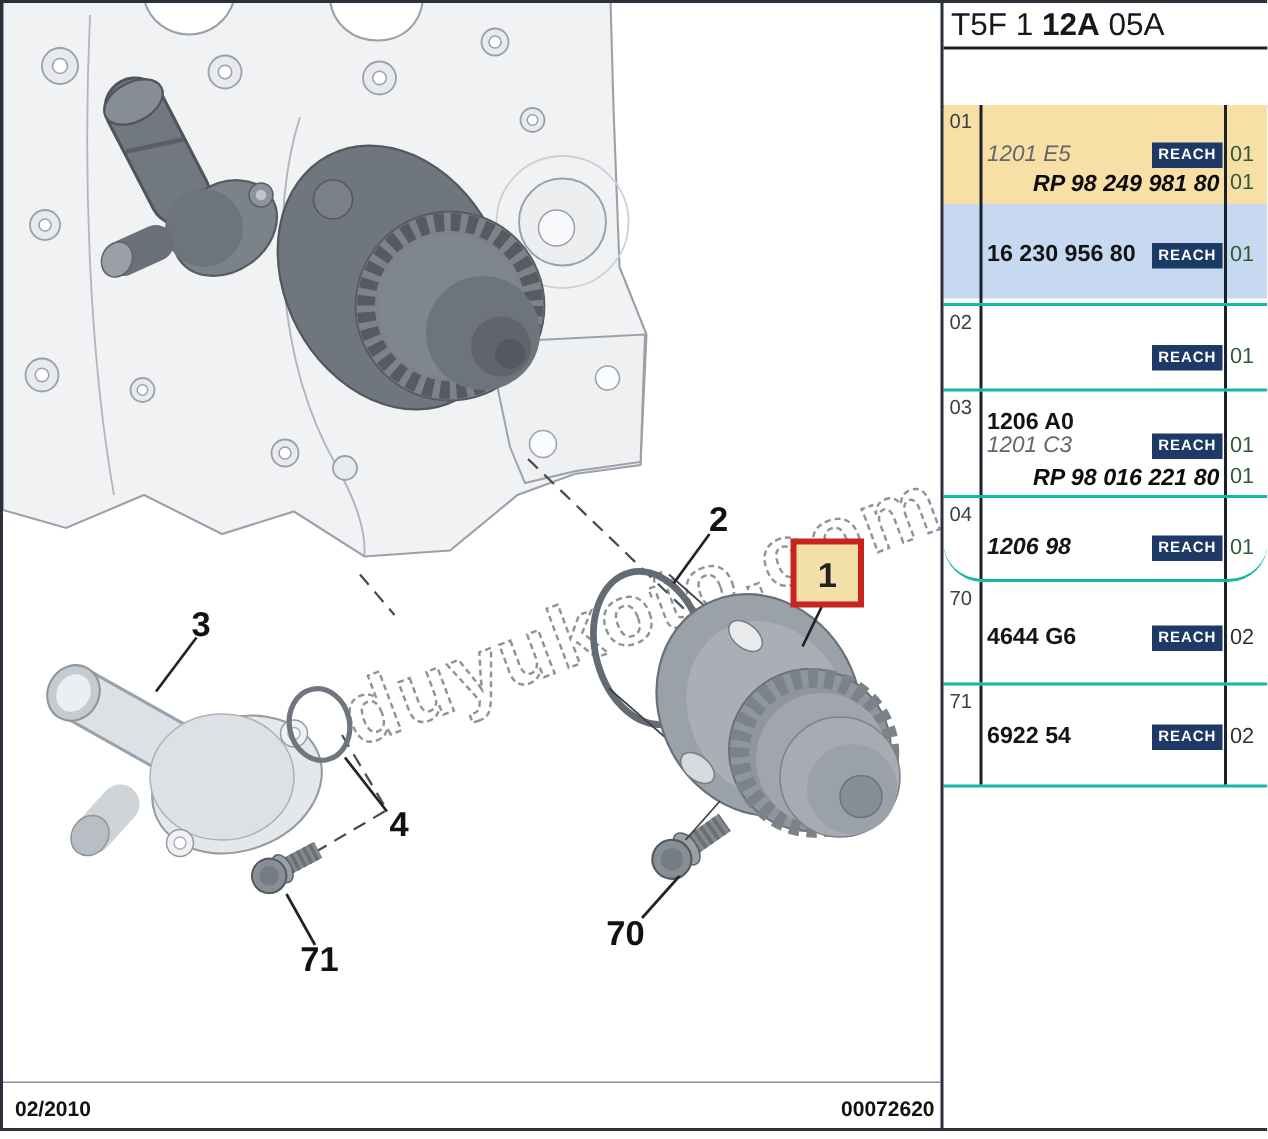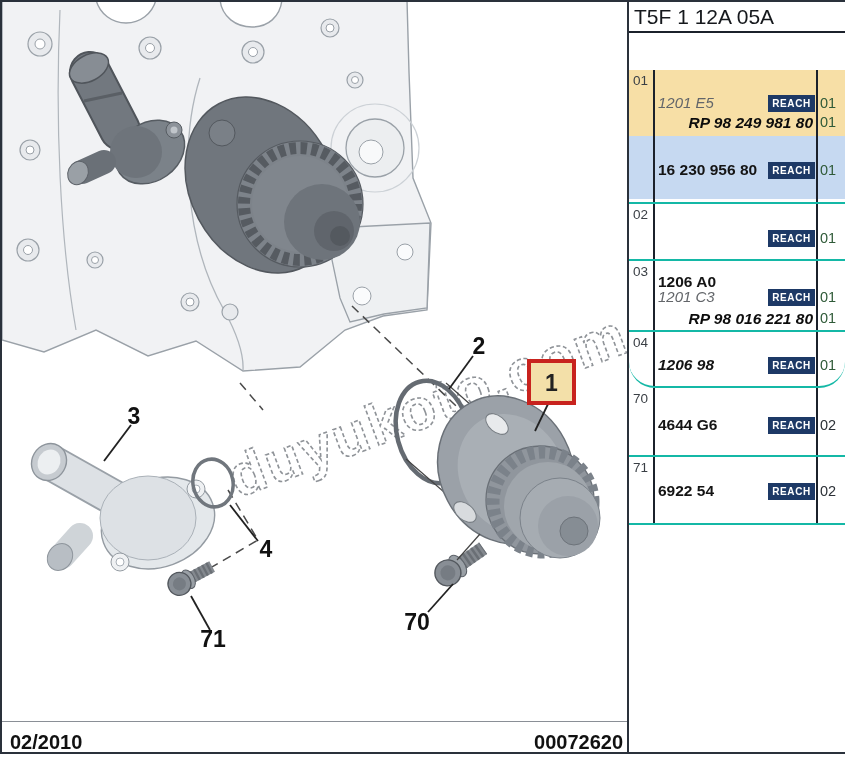--- a/index.html
+++ b/index.html
@@ -9,29 +9,29 @@
   }
   
   .line{position:absolute;background:#2a313b;}
   #border-top{left:0;top:0;width:845px;height:2px;}
   #border-left{left:0;top:0;width:2px;height:754px;}
   #border-bottom{left:0;top:752px;width:845px;height:2px;}
   #divider-vertical{left:627px;top:0;width:2px;height:753px;}
   #footer-sep{left:2px;top:721px;width:625px;height:1px;background:#8a8f96;}
 
   
-  .footer-text{position:absolute;top:731px;font-size:20px;font-weight:bold;color:#111;}
+  .footer-text{position:absolute;top:731px;font-size:14px;font-weight:bold;color:#111;}
   #footer-date{left:10px;}
   #footer-doc{right:222px;}
 
   
   #panel{position:absolute;left:629px;top:2px;width:216px;height:751px;background:#fff;}
   #panel-header{position:absolute;left:0;top:0;width:216px;height:29px;border-bottom:2px solid #1b212b;
     font-size:21px;padding-left:5px;line-height:29px;white-space:nowrap;}
-  #panel-header b{font-weight:normal;}
+  #panel-header b{font-weight:bold;}
   #panel-gap{position:absolute;left:0;top:31px;width:216px;height:37px;border-bottom:2px solid #1b212b;}
   .sec{position:absolute;left:0;width:216px;border-bottom:2px solid #14b8a6;box-sizing:border-box;}
   .sec .vline{position:absolute;top:0;width:1.5px;height:100%;background:#1b212b;}
   .sec .vline.v1{left:24px;}
   .sec .vline.v2{left:187px;}
   .band{position:absolute;left:0;width:216px;}
   .band.tan{background:#F7DFA6;}
   .band.blue{background:#C6D9F1;}
   .ref{position:absolute;left:4px;top:3px;font-size:13.5px;color:#3a3f45;}
   .part{position:absolute;left:29px;font-size:15.5px;font-weight:bold;color:#141414;white-space:nowrap;}

